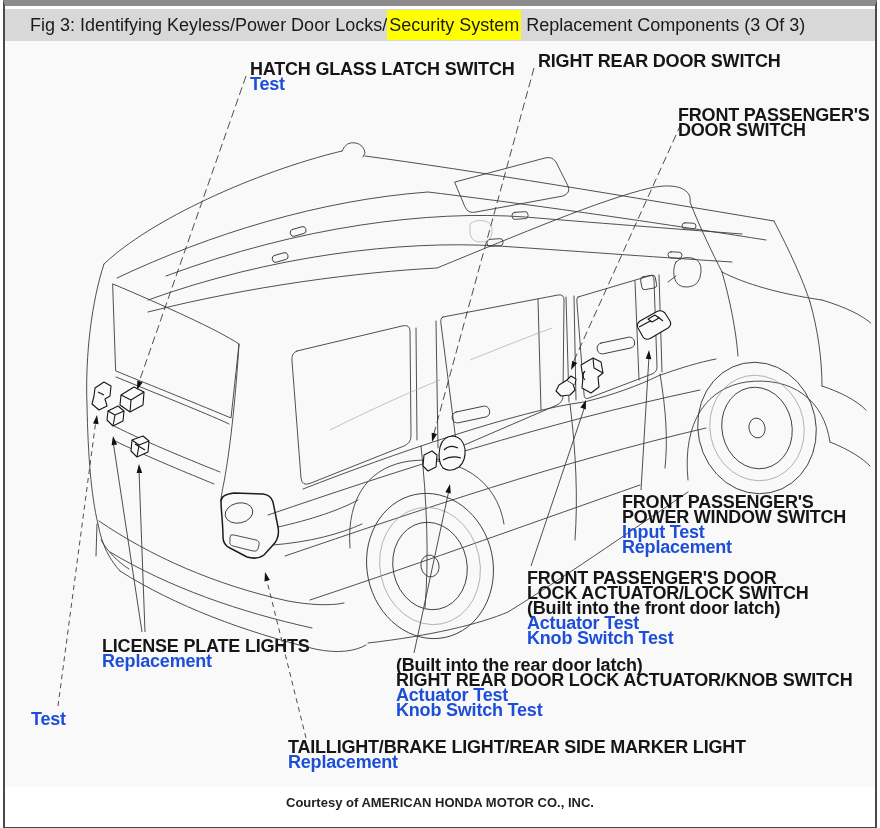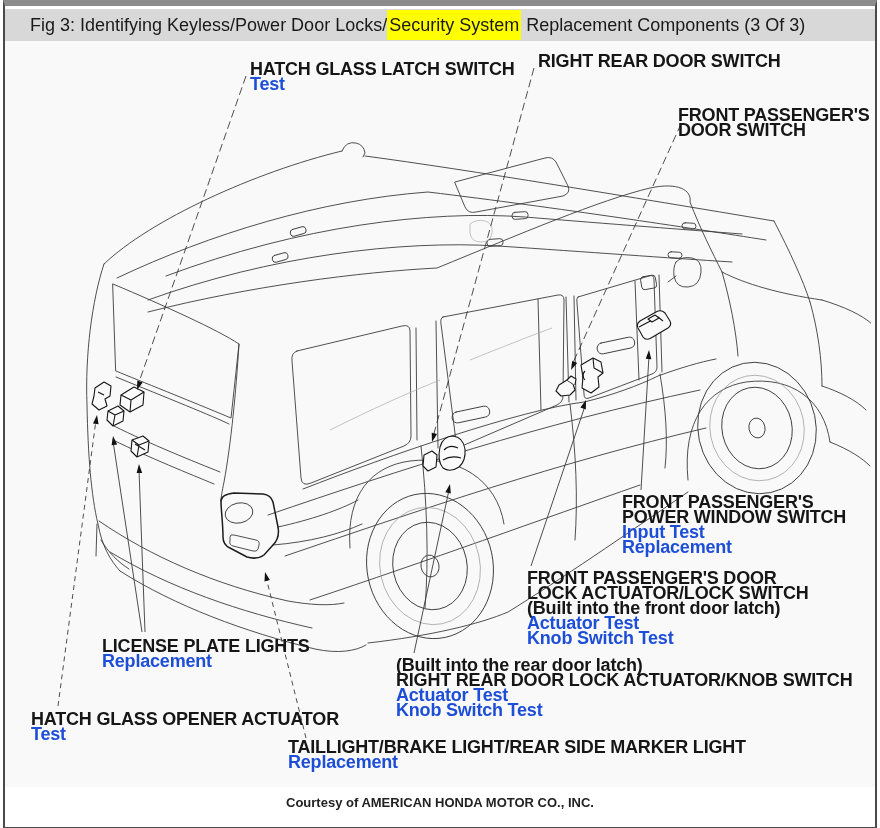--- a/index.html
+++ b/index.html
@@ -249,21 +249,20 @@
       <div class="lk">Actuator Test</div>
       <div class="lk">Knob Switch Test</div>
     </div>
 
     <div class="lbl" style="left:97px;top:598px;">
       <div>LICENSE PLATE LIGHTS</div>
       <div class="lk">Replacement</div>
     </div>
 
     <div class="lbl" style="left:26px;top:671px;">
-      <div>HATCH GLASS OPENER ACTUATOR</div>
       <div class="lk">Test</div>
     </div>
 
     <div class="lbl" style="left:283px;top:699px;">
       <div>TAILLIGHT/BRAKE LIGHT/REAR SIDE MARKER LIGHT</div>
       <div class="lk">Replacement</div>
     </div>
 
   </div>
 

